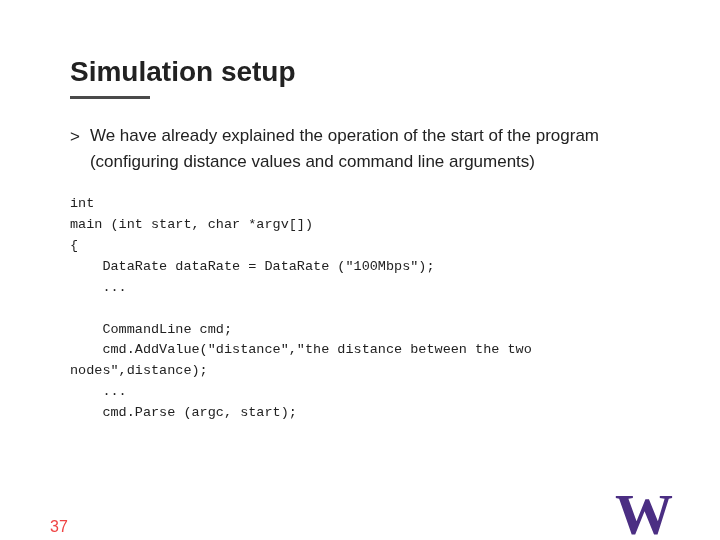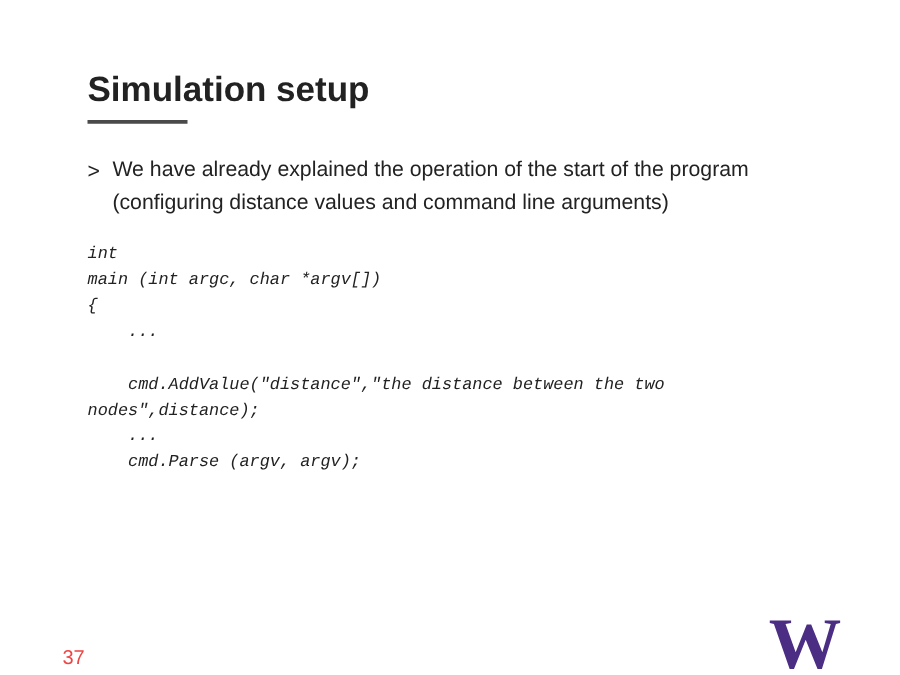--- a/index.html
+++ b/index.html
@@ -66,21 +66,20 @@
       color: #222222;
       line-height: 1.55;
       margin-top: 10px;
       margin-left: 0;
       background: transparent;
     }
 
     .code-block .code-line {
       display: block;
       white-space: pre;
-      font-style: italic;
     }
 
     .page-number {
       position: absolute;
       bottom: 20px;
       left: 50px;
       font-size: 16px;
       color: #ef4444;
       font-weight: normal;
     }
@@ -112,28 +111,30 @@
 
   <div class="divider"></div>
 
   <div class="bullet-item">
     <span class="bullet-arrow">&gt;</span>
     <span class="bullet-text">We have already explained the operation of the start of the program (configuring distance values and command line arguments)</span>
   </div>
 
   <div class="code-block">
     <span class="code-line">int</span>
-    <span class="code-line">main (int argc, char *argv[])</span>
+    <span class="code-line">main (int start, char *argv[])</span>
     <span class="code-line">{</span>
+    <span class="code-line">    DataRate dataRate = DataRate ("100Mbps");</span>
     <span class="code-line">    ...</span>
     <span class="code-line"> </span>
+    <span class="code-line">    CommandLine cmd;</span>
     <span class="code-line">    cmd.AddValue("distance","the distance between the two</span>
     <span class="code-line">nodes",distance);</span>
     <span class="code-line">    ...</span>
-    <span class="code-line">    cmd.Parse (argv, argv);</span>
+    <span class="code-line">    cmd.Parse (argc, start);</span>
   </div>
 
   <div class="page-number">37</div>
 
   <div class="uw-logo">
     <span class="uw-w">W</span>
   </div>
 
 </div>
 

